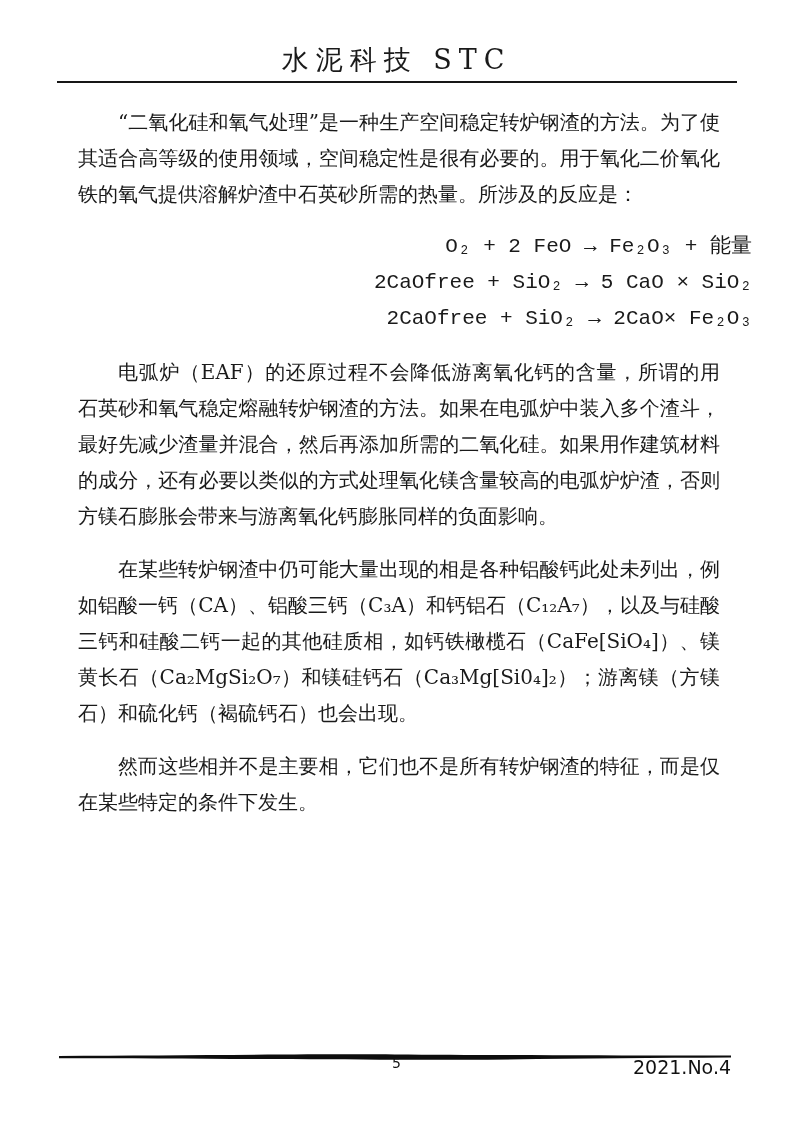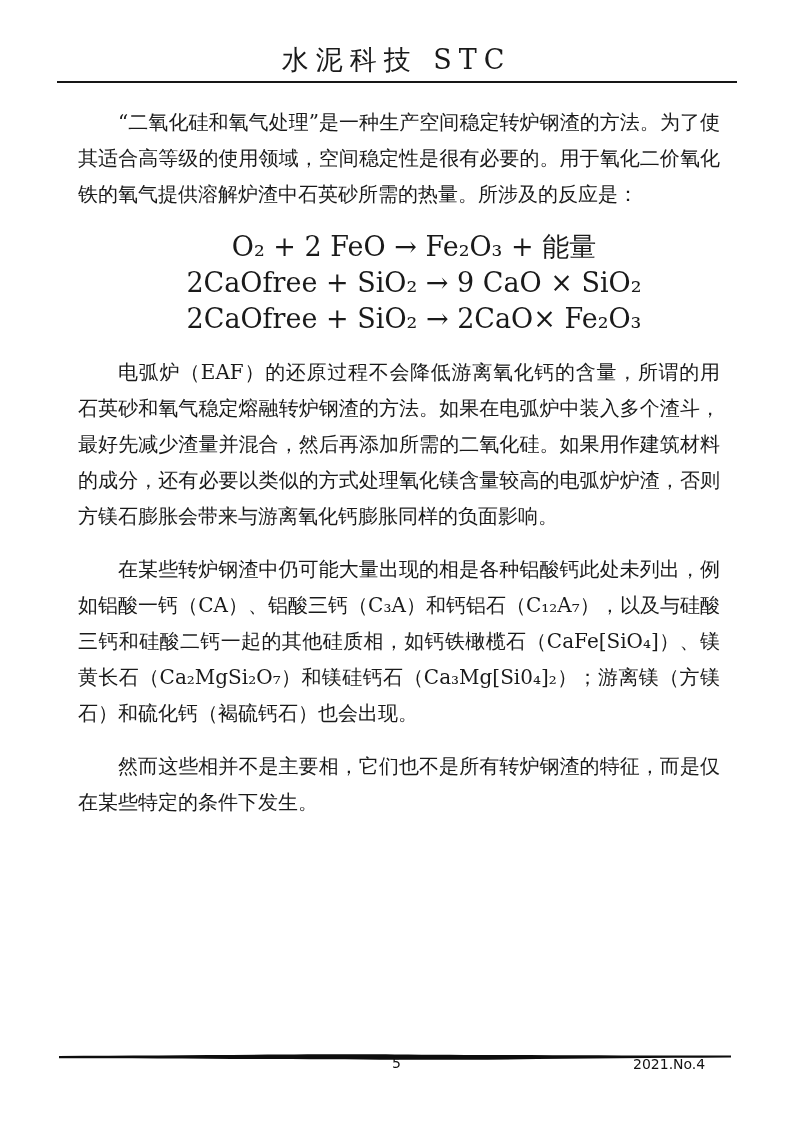--- a/index.html
+++ b/index.html
@@ -35,61 +35,62 @@
     top: 87px; left: 61px; width: 676px;
     font-size: 20px;
     line-height: 36px;
     text-align: justify;
   }
   .para {
     margin: 17px;
     text-indent: 2em;
   }
   .equations {
-    text-align: center;
-    font-size: 27px;
+    text-align: right;
+    font-size: 21px;
     transform: translateX(15px);
+    font-family: Liberation Mono, monospace;
   }
   .eq { height: 36px; line-height: 36px; white-space: nowrap; }
   .footer-rule-wrap {
     position: absolute;
     top: 1047px; left: 59px; width: 672px; height: 9px;
   }
   .page-number {
     position: absolute;
     top: 1055px; left: 0; width: 100%;
     text-align: center;
     font-family: "DejaVu Sans", "Liberation Sans", sans-serif;
     font-size: 14px;
     color: #111;
   }
   .issue {
     position: absolute;
     top: 1056px; left: 633px;
     font-family: "DejaVu Sans", "Liberation Sans", sans-serif;
-    font-size: 14px;
+    font-size: 19px;
     color: #111;
   }
 </style>
 </head>
 <body>
 
 <div class="page">
 
   <div class="journal-title">水泥科技 STC</div>
 
   <div class="header-rule"></div>
 
   <div class="body-text">
 
     <p class="para">“二氧化硅和氧气处理”是一种生产空间稳定转炉钢渣的方法。为了使其适合高等级的使用领域，空间稳定性是很有必要的。用于氧化二价氧化铁的氧气提供溶解炉渣中石英砂所需的热量。所涉及的反应是：</p>
 
     <div class="equations">
       <div class="eq">O₂ + 2 FeO → Fe₂O₃ + 能量</div>
-      <div class="eq">2CaOfree + SiO₂ → 9 CaO × SiO₂</div>
+      <div class="eq">2CaOfree + SiO₂ → 5 CaO × SiO₂</div>
       <div class="eq">2CaOfree + SiO₂ → 2CaO× Fe₂O₃</div>
     </div>
 
 
     <p class="para">电弧炉（EAF）的还原过程不会降低游离氧化钙的含量，所谓的用石英砂和氧气稳定熔融转炉钢渣的方法。如果在电弧炉中装入多个渣斗，最好先减少渣量并混合，然后再添加所需的二氧化硅。如果用作建筑材料的成分，还有必要以类似的方式处理氧化镁含量较高的电弧炉炉渣，否则方镁石膨胀会带来与游离氧化钙膨胀同样的负面影响。</p>
 
     <p class="para">在某些转炉钢渣中仍可能大量出现的相是各种铝酸钙此处未列出，例如铝酸一钙（CA）、铝酸三钙（C₃A）和钙铝石（C₁₂A₇），以及与硅酸三钙和硅酸二钙一起的其他硅质相，如钙铁橄榄石（CaFe[SiO₄]）、镁黄长石（Ca₂MgSi₂O₇）和镁硅钙石（Ca₃Mg[Si0₄]₂）；游离镁（方镁石）和硫化钙（褐硫钙石）也会出现。</p>
 
     <p class="para">然而这些相并不是主要相，它们也不是所有转炉钢渣的特征，而是仅在某些特定的条件下发生。</p>
 

